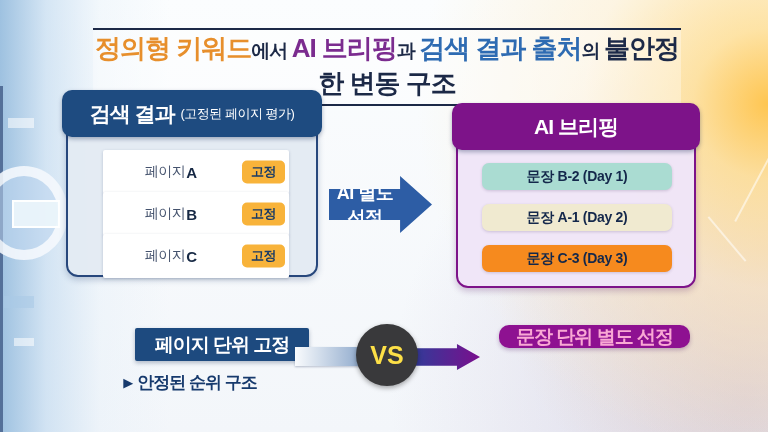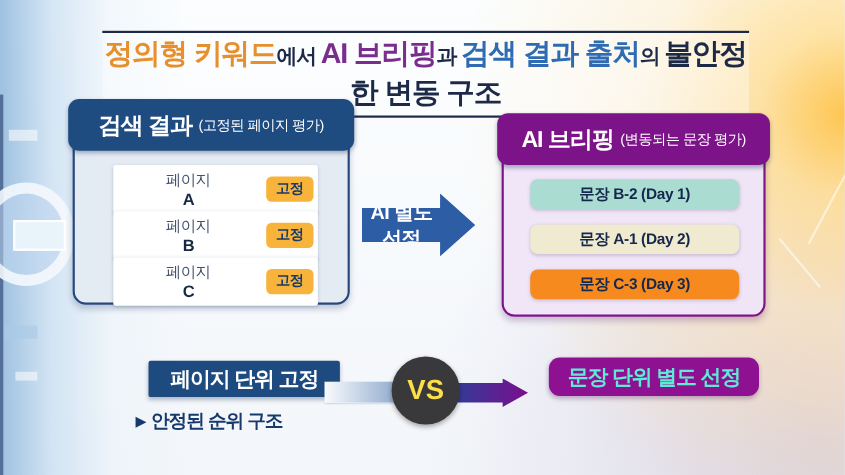--- a/index.html
+++ b/index.html
@@ -46,21 +46,21 @@
   .panel-body{position:absolute;left:0;right:0;top:44px;bottom:0;border-radius:0 0 12px 12px;box-sizing:border-box;}
   .panel.search{left:66px;top:90px;width:252px;height:187px;}
   .panel.search .panel-header{background:#1e4b80;}
   .panel.search .panel-body{background:rgba(227,234,243,0.96);border:2px solid #27477c;box-shadow:0 3px 6px rgba(30,60,110,0.25);}
   .panel.briefing{left:456px;top:103px;width:240px;height:185px;}
   .panel.briefing .panel-header{background:#7d1389;}
   .panel.briefing .panel-body{background:rgba(240,229,248,0.97);border:2px solid #7d1389;box-shadow:0 3px 6px rgba(80,20,100,0.25);}
   
   .page-row{position:absolute;left:37px;width:186px;height:44px;background:#ffffff;border-radius:2px;
     display:flex;align-items:center;justify-content:center;padding-right:50px;box-sizing:border-box;
-    box-shadow:0 1px 3px rgba(40,60,100,0.25);flex-direction:column;}
+    box-shadow:0 1px 3px rgba(40,60,100,0.25);}
   .page-row .row-label{font-size:14px;color:#44526d;letter-spacing:-0.5px;}
   .page-row .row-letter{font-size:15px;font-weight:bold;color:#162844;margin-left:1px;}
   .fixed-badge{position:absolute;right:4px;top:50%;transform:translateY(-50%);
     background:#f8b33a;color:#173a66;font-size:13px;font-weight:bold;border-radius:5px;
     padding:2px 9px 3px;letter-spacing:-0.5px;}
   .page-row.r1{top:60px;} .page-row.r2{top:102px;} .page-row.r3{top:144px;}
   
   .sentence-row{position:absolute;left:26px;width:190px;height:27px;border-radius:7px;
     display:flex;align-items:center;justify-content:center;
     font-size:14px;font-weight:bold;color:#14284b;letter-spacing:-0.3px;
@@ -71,22 +71,22 @@
   
   .flow-arrow{position:absolute;left:329px;top:176px;width:103px;height:57px;background:#2d5da5;
     -webkit-clip-path:polygon(0 23%,69% 23%,69% 0,100% 50%,69% 100%,69% 77%,0 77%);
     clip-path:polygon(0 23%,69% 23%,69% 0,100% 50%,69% 100%,69% 77%,0 77%);}
   .flow-arrow .arrow-label{position:absolute;left:0;width:70%;top:50%;transform:translateY(-50%);
     text-align:center;color:#fff;font-size:18px;font-weight:bold;letter-spacing:-0.5px;}
   
   .navy-label-box{position:absolute;left:103px;top:328px;width:174px;height:33px;background:#1d4a7f;
     border-radius:2px;display:flex;align-items:center;justify-content:center;color:#fff;
     font-size:19px;font-weight:bold;letter-spacing:-1px;box-shadow:0 2px 4px rgba(20,40,80,0.3);margin-left:32px;}
-  .purple-label-box{position:absolute;left:499px;top:325px;width:191px;height:35px;background:#8e1191;
-    border-radius:10px;display:flex;align-items:center;justify-content:center;color:#5eead4;
+  .purple-label-box{position:absolute;left:499px;top:325px;width:191px;height:23px;background:#8e1191;
+    border-radius:10px;display:flex;align-items:center;justify-content:center;color:#f9a8d4;
     font-size:19px;font-weight:bold;letter-spacing:-1px;box-shadow:0 2px 4px rgba(80,20,100,0.3);}
   .note{position:absolute;top:371px;font-size:17px;font-weight:bold;letter-spacing:-1px;text-align:center;}
   .note .bullet{font-size:13px;margin-right:5px;vertical-align:1px;}
   .note-left{left:103px;width:174px;color:#173a6d;}
   .note-right{left:499px;width:191px;color:#7d1389;}
   .bar-left{position:absolute;left:295px;top:347px;width:70px;height:19px;
     background:linear-gradient(to right,#f9fbfd,#8aa6ca);box-shadow:0 1px 2px rgba(40,60,100,0.3);}
   .vs-circle{position:absolute;left:356px;top:324px;width:62px;height:62px;border-radius:50%;
     background:#39393b;display:flex;align-items:center;justify-content:center;color:#fde047;
     font-size:25px;font-weight:bold;z-index:3;box-shadow:0 2px 5px rgba(0,0,0,0.35);}
@@ -138,21 +138,20 @@
     </div>
   </div>
 
   <div class="flow-arrow">
     <span class="arrow-label">AI 별도 선정</span>
   </div>
 
   <div class="panel briefing">
     <div class="panel-header">
       <span class="hd-main">AI 브리핑</span>
-      <span class="hd-sub">(변동되는 문장 평가)</span>
     </div>
     <div class="panel-body"></div>
 
     <div class="sentence-row r1">문장 B-2 (Day 1)</div>
     <div class="sentence-row r2">문장 A-1 (Day 2)</div>
     <div class="sentence-row r3">문장 C-3 (Day 3)</div>
   </div>
 
   <div class="navy-label-box">페이지 단위 고정</div>
   <div class="note note-left">

